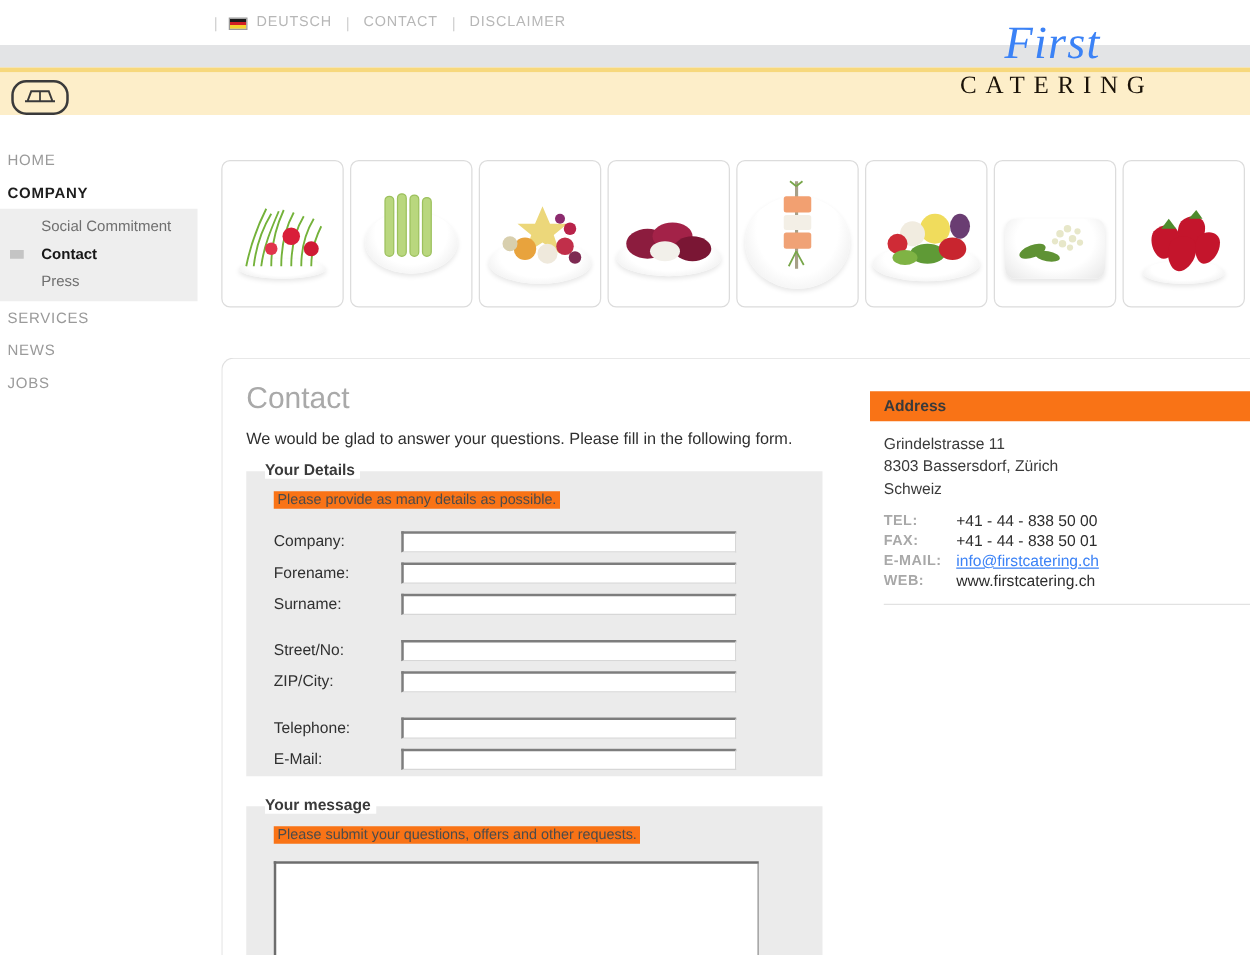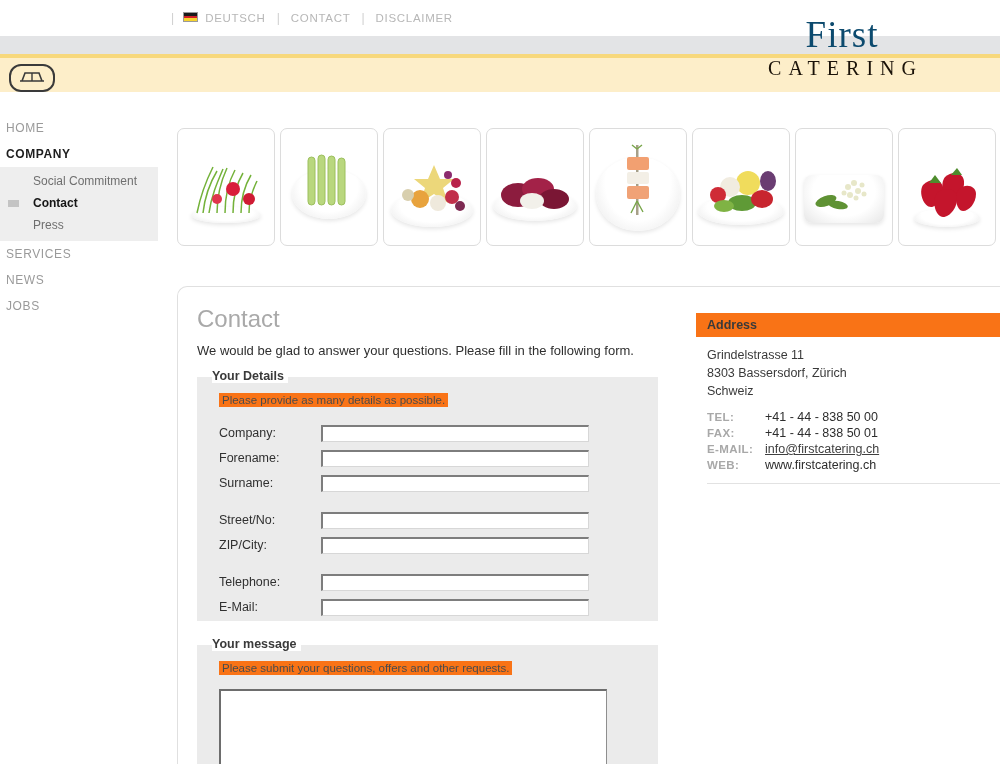--- a/index.html
+++ b/index.html
@@ -36,21 +36,21 @@
         #d21f26 33%, #d21f26 66%,
         #f6d32d 66%, #f6d32d 100%);
     vertical-align: middle;
   }
   .topnav a {
     color: #b7b7b7;
     font-size: 11.5px;
     letter-spacing: 0.7px;
     text-decoration: none;
     display: inline-flex;
-    align-items: flex-start;
+    align-items: flex-end;
   }
 
   
   .band-gray {
     position: absolute; top: 36px; left: 0;
     width: 1000px; height: 18px;
     background: #e3e4e6;
   }
   .band-gold {
     position: absolute; top: 54px; left: 0;
@@ -64,22 +64,23 @@
   }
   .logo {
     position: absolute;
     top: 16px; right: 8px;
     width: 300px;
     text-align: center;
     z-index: 5;
   }
   .logo-first {
     font-family: "Liberation Serif", serif;
+    font-style: italic;
     font-size: 37px;
-    color: #0c4a6e;
+    color: #3b82f6;
     line-height: 38px;
     display: block;
     letter-spacing: 1px;
   }
   .logo-catering {
     font-family: "Liberation Serif", serif;
     font-size: 20px;
     letter-spacing: 7px;
     color: #1a1208;
     line-height: 28px;
@@ -273,21 +274,21 @@
   .addr-contacts { margin-top: 9px; }
   .addr-row { display: flex; line-height: 16px; }
   .addr-key {
     width: 58px;
     font-size: 11.5px;
     font-weight: bold;
     color: #a8a8a8;
     letter-spacing: 0.4px;
   }
   .addr-val { font-size: 12.5px; color: #2d2d2d; }
-  .addr-val.link { color: #404040; }
+  .addr-val.link { color: #3b82f6; }
   .addr-rule {
     margin-top: 10px;
     width: 294px;
     height: 1px;
     background: #e2e2e2;
   }
 </style>
 </head>
 <body>
 

